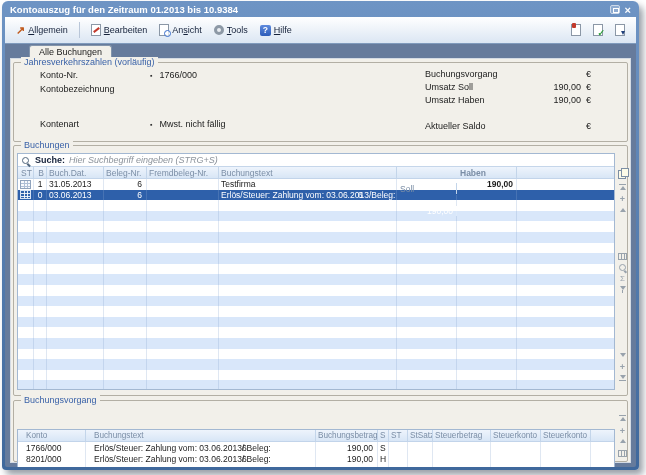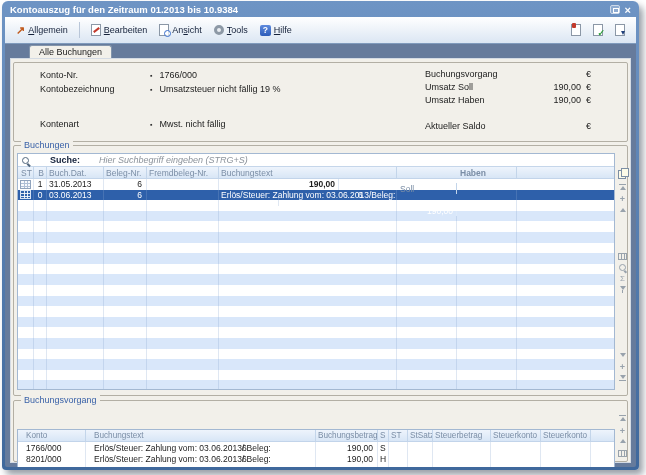--- a/index.html
+++ b/index.html
@@ -38,21 +38,21 @@
   
   .group{position:absolute;border:1px solid #b3afa4;border-radius:2px;}
   .group-label{position:absolute;top:-6px;left:7px;background:#f2f0ea;padding:0 3px;color:#3a62a8;font-size:9px;white-space:nowrap;}
   .fld-label{position:absolute;color:#1c1c1c;}
   .fld-value{position:absolute;color:#1c1c1c;}
   .fld-value.bullet::before{content:"▪";margin-right:7px;font-size:7px;color:#333;}
   .amt{position:absolute;width:60px;text-align:right;}
   .cur{position:absolute;}
   
   .tblock{position:absolute;border:1px solid #a3b8d2;background:#fff;overflow:hidden;}
-  .searchrow{height:13px;display:flex;align-items:center;background:#fff;border-bottom:1px solid #c5d6ea;padding-left:4px;gap:19px;}
+  .searchrow{height:13px;display:flex;align-items:center;background:#fff;border-bottom:1px solid #c5d6ea;padding-left:4px;gap:4px;}
   .searchrow .s-label{font-weight:bold;color:#14213a;}
   .searchrow .s-ph{font-style:italic;color:#8d949c;}
   .mag{position:relative;width:9px;height:9px;display:inline-block;}
   .mag::before{content:"";position:absolute;left:0;top:1px;width:5px;height:5px;border:1px solid #53687f;border-radius:50%;}
   .mag::after{content:"";position:absolute;left:6px;top:7px;width:4px;height:1.5px;background:#53687f;transform:rotate(45deg);transform-origin:0 0;}
   .thead{height:12px;display:flex;align-items:center;background:linear-gradient(#eef4fc,#d8e6f6);color:#7b8ea6;font-size:8.5px;border-bottom:1px solid #c2d4ea;}
   .thead .hc{border-right:1px solid #c3d5ea;height:100%;display:flex;align-items:center;padding-left:2px;white-space:nowrap;overflow:hidden;}
   .trow{height:10.6px;display:flex;align-items:center;font-size:8.5px;background:#fff;}
   .trow.alt{background:#d9e7fa;}
   .trow.sel{background:#2e60aa;color:#fff;}
@@ -162,24 +162,24 @@
             <span class="pg export"></span>
           </div>
       </div>
 
       <div class="bodyarea">
         <div class="tab">Alle Buchungen</div>
 
         <div class="panel">
 
           <div class="group" style="left:2px;top:3px;width:615px;height:80px;">
+            <div class="group-label">Jahresverkehrszahlen (vorläufig)</div>
             <div class="fld-label" style="left:26px;top:7px;">Konto-Nr.</div>
             <div class="fld-value bullet" style="left:136px;top:7px;"><span>1766/000</span></div>
             <div class="fld-label" style="left:26px;top:21px;">Kontobezeichnung</div>
-            <div class="fld-value bullet" style="left:136px;top:21px;"><span>Umsatzsteuer nicht fällig 19 %</span></div>
             <div class="fld-label" style="left:26px;top:56px;">Kontenart</div>
             <div class="fld-value bullet" style="left:136px;top:56px;"><span>Mwst. nicht fällig</span></div>
 
             <div class="fld-label" style="left:411px;top:6px;">Buchungsvorgang</div>
             <div class="amt" style="left:507px;top:6px;"></div>
             <div class="cur" style="left:572px;top:6px;">€</div>
             <div class="fld-label" style="left:411px;top:19px;">Umsatz Soll</div>
             <div class="amt" style="left:507px;top:19px;">190,00</div>
             <div class="cur" style="left:572px;top:19px;">€</div>
             <div class="fld-label" style="left:411px;top:32px;">Umsatz Haben</div>
@@ -212,20 +212,21 @@
               </div>
               <div id="b-body">
                 <div class="trow">
                   <div class="tc c-st">
                       <span class="gicon"></span>
                     </div>
                   <div class="tc c-b">1</div>
                   <div class="tc c-date">31.05.2013</div>
                   <div class="tc c-beleg num">6</div>
                   <div class="tc c-fremd"></div>
+                  <div class="tc c-text">Testfirma</div>
                   <div class="tc c-soll num"></div>
                   <div class="tc c-haben num">190,00</div>
                   <div class="tc c-fill"></div>
                 </div>
                 <div class="trow sel">
                   <div class="tc c-st">
                       <span class="gicon"></span>
                     </div>
                   <div class="tc c-b">0</div>
                   <div class="tc c-date">03.06.2013</div>

